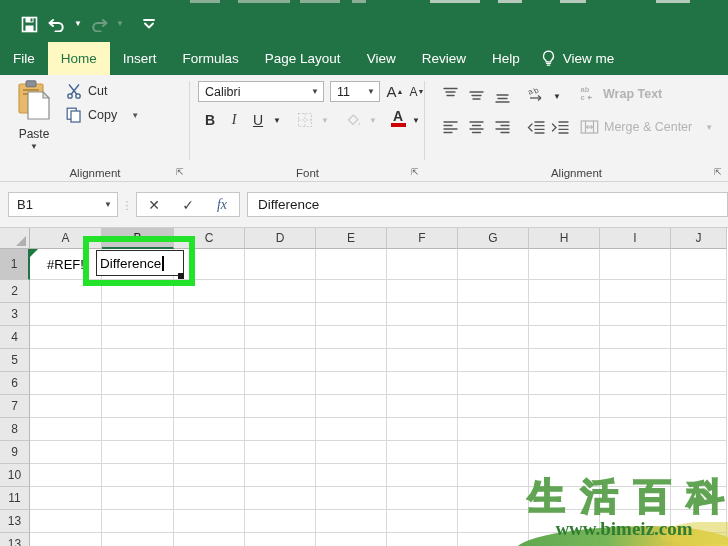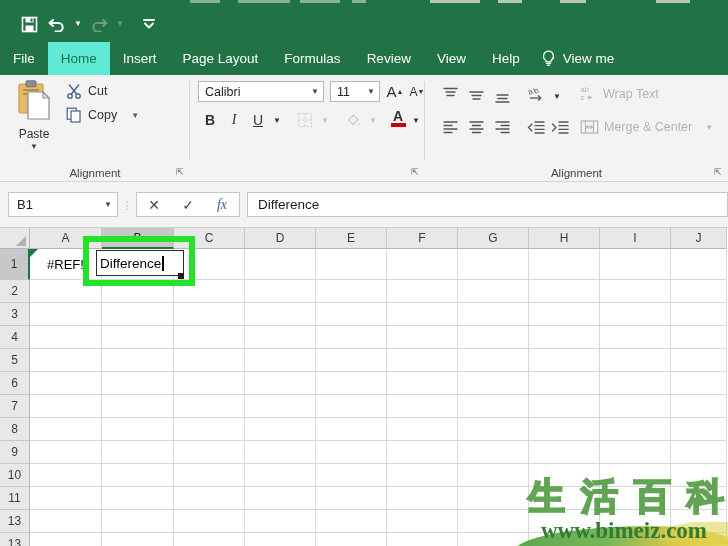--- a/index.html
+++ b/index.html
@@ -40,21 +40,21 @@
   
   .tabs {
     position: absolute; top: 42px; left: 0; width: 728px; height: 33px;
     background: #217346; display: flex; align-items: flex-end;
   }
   .tab {
     height: 33px; padding: 0 13px;
     display: flex; align-items: center;
     color: #ffffff; font-size: 13.5px; white-space: nowrap;
   }
-  .tab.active { background: #5eead4; color: #217346; font-weight: 400; }
+  .tab.active { background: #fef9c3; color: #217346; font-weight: 400; }
   .tellme-wrap { display: flex; align-items: center; height: 33px; padding-left: 8px; gap: 7px; }
   .bulb { color: #ffffff; display:flex; align-items:center; }
   .tellme-text { color: #ffffff; font-size: 13.5px; white-space: nowrap; }
 
   
   .ribbon {
     position: absolute; top: 75px; left: 0; width: 728px; height: 107px;
     background: #f3f3f3;
     border-bottom: 1px solid #d4d4d4;
   }
@@ -212,21 +212,21 @@
     position: absolute; top: 2px; left: 8px; width: 196px;
     display: flex; justify-content: space-between;
     font-family: "DejaVu Sans", sans-serif; font-size: 37px;
     color: #3f8f3f; font-weight: 700;
     -webkit-text-stroke: 1px #3f8f3f;
     opacity: .95;
   }
   .wm-cjk span { color: transparent; -webkit-text-stroke: 2px #59a04a; }
   .wm-url {
     position: absolute; top: 48px; left: 0; width: 208px; text-align: center;
-    font-size: 23px; color: #2f7d32; font-weight: 700;
+    font-size: 19px; color: #2f7d32; font-weight: 700;
     font-family: "Liberation Serif", serif;
   }
   .wm-swoosh {
     position: absolute; left: -6px; top: 56px; width: 230px; height: 26px;
     background: linear-gradient(100deg, #4f9e3f 0%, #6bb04a 40%, #d9c43a 70%, #e8d84a 100%);
     border-radius: 60% 40% 40% 60% / 100% 100% 0% 0%;
     opacity: .92;
   }
   .wm-swoosh2 {
     position: absolute; left: 140px; top: 52px; width: 100px; height: 22px;
@@ -280,24 +280,24 @@
         <path d="M3 3 H13" stroke="#ffffff" stroke-width="1.8" stroke-linecap="round"></path>
         <path d="M4 6.5 L8 10.5 L12 6.5" stroke="#ffffff" stroke-width="1.8" fill="none" stroke-linecap="round" stroke-linejoin="round"></path>
       </svg>
     </div>
   </div>
 
   <div class="tabs">
     <div class="tab">File</div>
     <div class="tab active">Home</div>
     <div class="tab">Insert</div>
+    <div class="tab">Formulas</div>
     <div class="tab">Page Layout</div>
-    <div class="tab">Formulas</div>
+    <div class="tab">View</div>
     <div class="tab">Review</div>
-    <div class="tab">View</div>
     <div class="tab">Help</div>
     <div class="tellme-wrap">
       <span class="bulb">
         <svg width="15" height="17" viewBox="0 0 15 17" fill="none">
           <path d="M7.5 1.2 a5 5 0 0 1 3.2 8.8 c-.6.5-.9 1.1-.9 1.8 H5.2 c0-.7-.3-1.3-.9-1.8 A5 5 0 0 1 7.5 1.2Z" stroke="#ffffff" stroke-width="1.3" fill="none"></path>
           <path d="M5.6 13.3 H9.4" stroke="#ffffff" stroke-width="1.3" stroke-linecap="round"></path>
           <path d="M6.3 15.2 H8.7" stroke="#ffffff" stroke-width="1.3" stroke-linecap="round"></path>
         </svg>
       </span>
       <span class="tellme-text">View me</span>
@@ -389,20 +389,21 @@
         </svg>
       </div>
       <div class="fmt-btn disabled" style="left:176px; top:34px; width:14px; font-size:8px;">▼</div>
 
       <div class="fmt-btn" style="left:198px; top:32px; width:20px; flex-direction:column;">
         <span style="font-size:14px; font-weight:700; line-height:13px;">A</span>
         <span style="display:block; width:15px; height:4px; background:#cc0000;"></span>
       </div>
       <div class="fmt-btn" style="left:219px; top:34px; width:14px; font-size:8px;">▼</div>
 
+      <div class="rgroup-label">Font</div>
       <div class="launcher">⇱</div>
       <div class="rgroup-sep" style="right:0;"></div>
     </div>
 
     <div class="rgroup" style="left:425px; width:303px;">
 
       <div class="align-btn" style="left:14px; top:8px;">
         <svg width="17" height="15" viewBox="0 0 17 15">
             <g stroke="#555" stroke-width="1.4" stroke-linecap="round">
           <path d="M2 2.5 H15"></path>
@@ -432,21 +433,21 @@
       <div class="align-btn" style="left:100px; top:8px; width:24px;">
         <svg width="19" height="17" viewBox="0 0 19 17" fill="none">
           <text x="1" y="8" font-size="8" fill="#555" font-family="Liberation Sans" transform="rotate(-28 5 8)">a</text>
           <text x="7" y="7" font-size="8" fill="#555" font-family="Liberation Sans" transform="rotate(-28 11 7)">b</text>
           <path d="M2 13 L13 13" stroke="#555" stroke-width="1.3"></path>
           <path d="M13 13 L10 10.5 M13 13 L10 15.5" stroke="#555" stroke-width="1.3" fill="none"></path>
         </svg>
       </div>
       <div class="fmt-btn" style="left:126px; top:10px; width:12px; font-size:8px;">▼</div>
 
-      <div class="al-text" style="left:155px; top:10px;">
+      <div class="al-text" style="left:155px; top:10px;font-weight:bold;">
         <svg width="18" height="17" viewBox="0 0 18 17" fill="none">
           <text x="0.5" y="7" font-size="7.5" fill="#b3b3b3" font-family="Liberation Sans">ab</text>
           <text x="0.5" y="15" font-size="7.5" fill="#b3b3b3" font-family="Liberation Sans">c</text>
           <path d="M8 12.5 L12 12.5" stroke="#b3b3b3" stroke-width="1.1"></path>
           <path d="M8 12.5 L10 10.8 M8 12.5 L10 14.2" stroke="#b3b3b3" stroke-width="1.1" fill="none"></path>
         </svg>
         <span>Wrap Text</span>
       </div>
 
       <div class="align-btn" style="left:14px; top:42px;">

